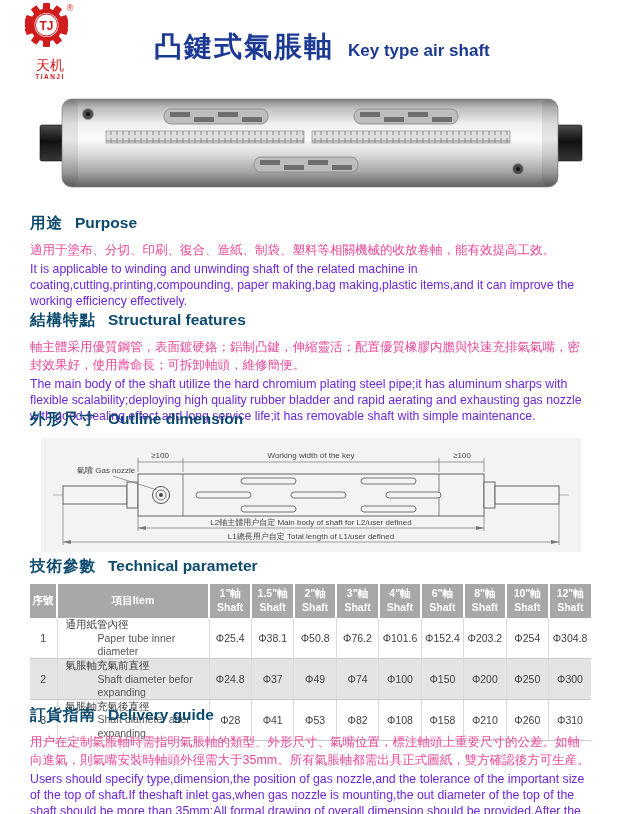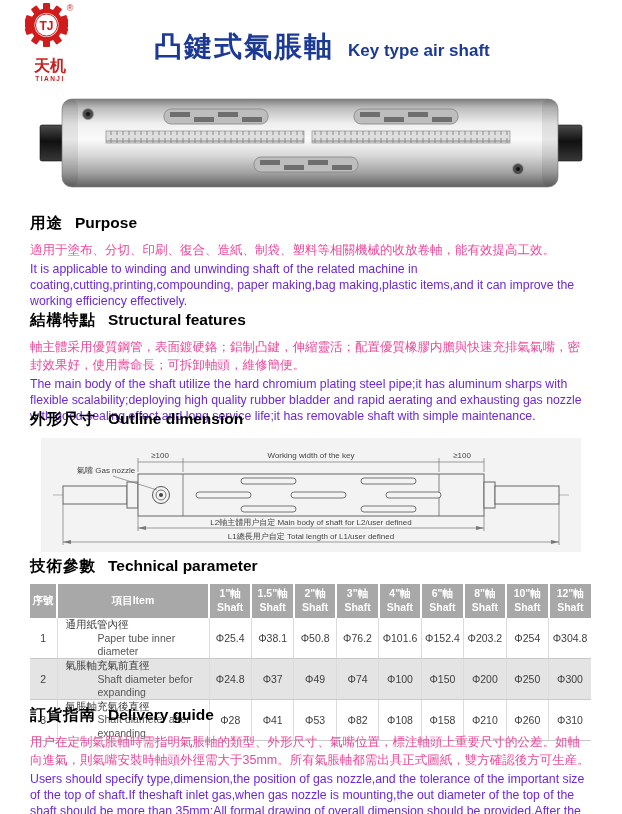--- a/index.html
+++ b/index.html
@@ -1,32 +1,32 @@
 <!DOCTYPE html>
 <html><head>
 <meta charset="utf-8">
 <style>
   * { margin:0; padding:0; box-sizing:border-box; }
   body { background:#fff; font-family:"Liberation Sans","DejaVu Sans",sans-serif; color:#333; }
   .page { position:relative; width:622px; height:814px; background:#fff; overflow:hidden; }
 
   
   .logo { position:absolute; left:13px; top:2px; width:74px; text-align:center; color:#cf1d1d; }
-  .logo-cn { font-size:16px; font-weight:bold; line-height:1.05; }
+  .logo-cn { font-size:14px; font-weight:normal; line-height:1.05; }
   .logo-en { font-size:6.5px; font-weight:bold; letter-spacing:1.5px; }
   .title { position:absolute; left:154px; top:28px; display:flex; align-items:baseline; gap:14px; color:#1c3a94; }
   .title-cn { font-size:28px; font-weight:bold; letter-spacing:2px; }
   .title-en { font-size:17px; font-weight:bold; }
 
   
   .photo { position:absolute; left:36px; top:87px; width:550px; height:110px; }
 
   
   .sec { position:absolute; left:30px; width:562px; }
-  .sec h2 { display:flex; align-items:baseline; gap:12px; color:#000000; }
+  .sec h2 { display:flex; align-items:baseline; gap:12px; color:#0c4a6e; }
   .h2-cn { font-size:15.5px; font-weight:bold; letter-spacing:1px; }
   .h2-en { font-size:15.5px; font-weight:bold; }
   .p-cn { font-size:12.5px; color:#ec4899; line-height:1.45; margin-top:7px; }
   .p-en { font-size:12.3px; color:#6d28d9; line-height:1.3; margin-top:3px; }
 
   .sec-purpose  { top:213px; }
   .sec-features { top:310px; }
   .sec-outline  { top:409px; }
   .sec-params   { top:556px; }
   .sec-delivery { top:705px; }

